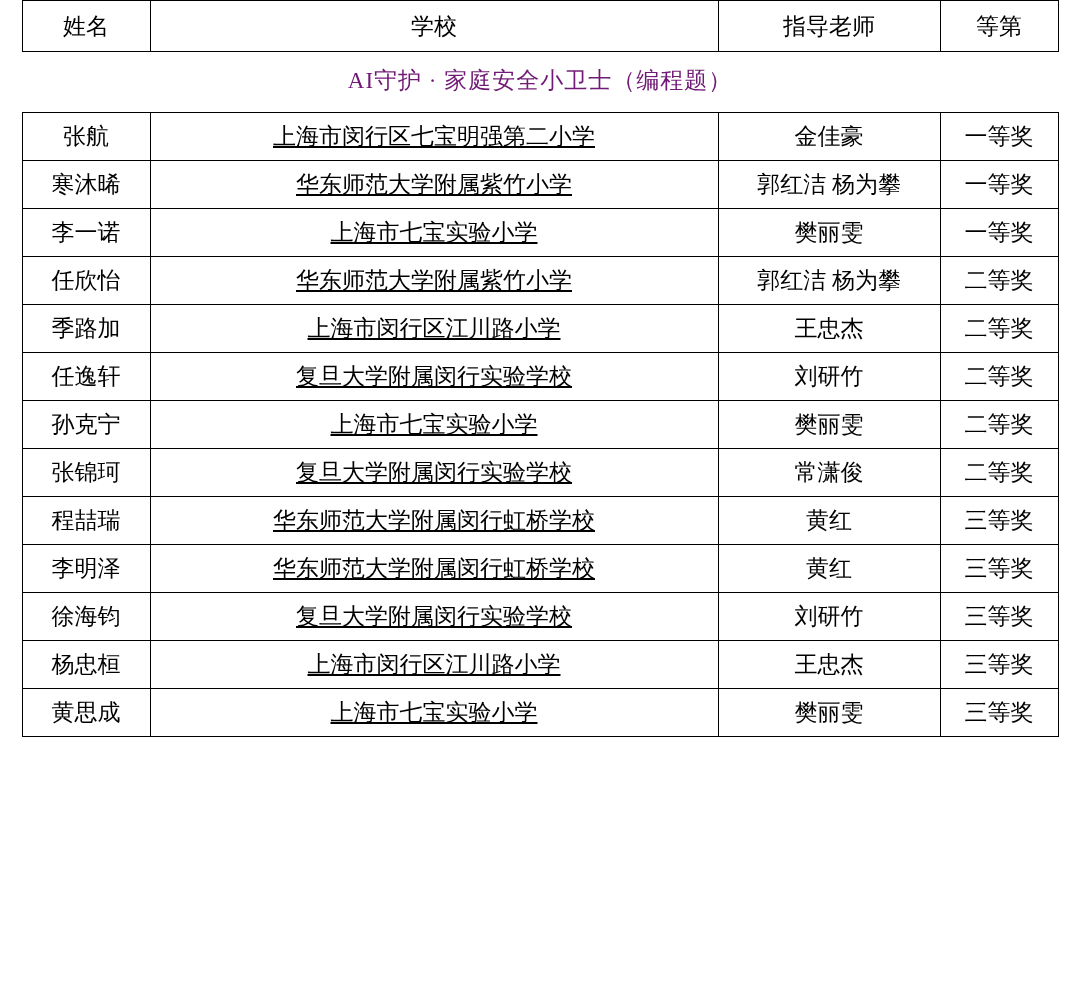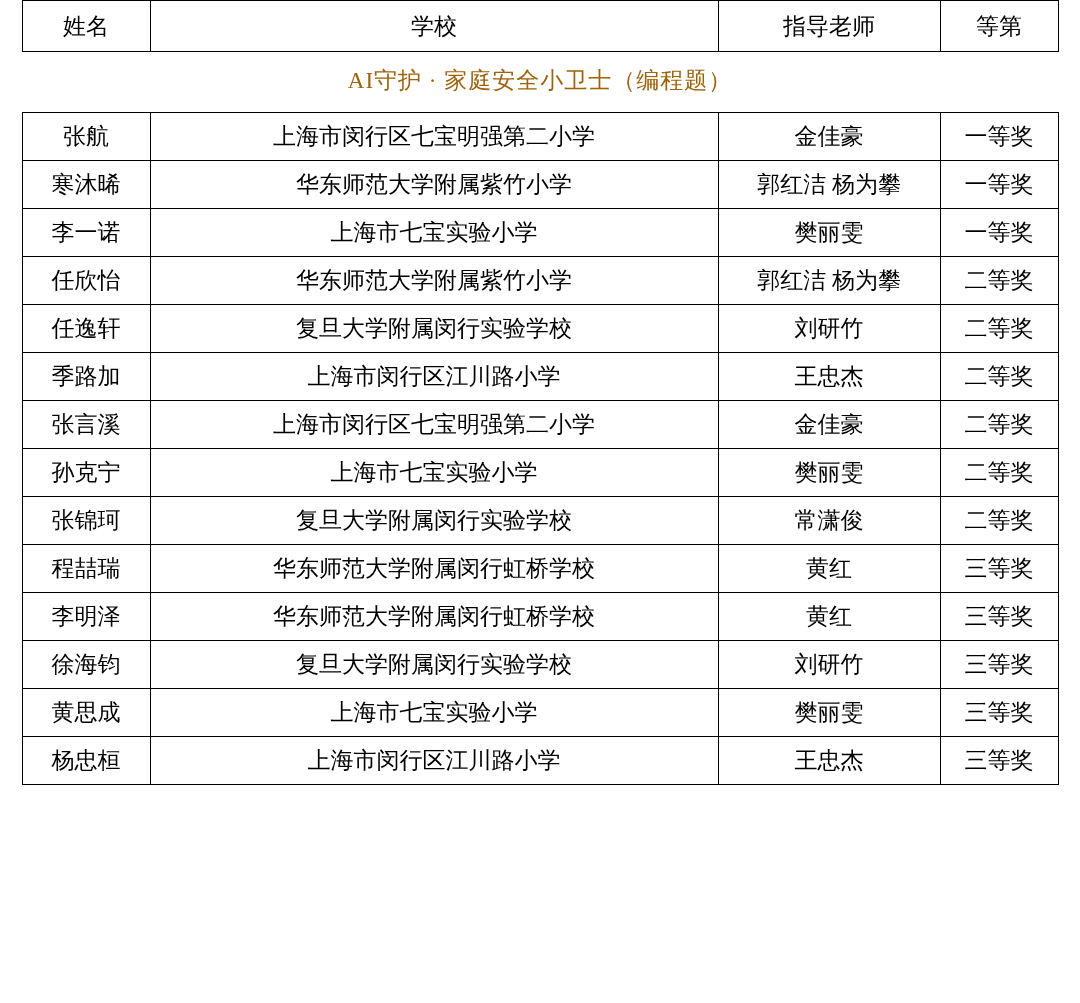--- a/index.html
+++ b/index.html
@@ -35,40 +35,40 @@
     padding: 0;
     height: 47px;
     font-size: 23px;
     font-weight: normal;
     white-space: nowrap;
   }
   
   .title-cell {
     border: none !important;
     height: 56px !important;
-    color: #a16207;
+    color: #701a75;
     font-size: 27px;
     font-weight: bold;
     letter-spacing: 1px;
     padding-bottom: 4px !important;
   }
   
   thead td {
     font-weight: bold;
     font-size: 24px;
     height: 50px !important;
   }
   
   col.c-name   { width: 128px; }
   col.c-school { width: 568px; }
   col.c-teacher{ width: 222px; }
   col.c-award  { width: 118px; }
 
   .cell-name { font-size: 23px; }
-  .cell-school { font-size: 23px; }
+  .cell-school { font-size: 23px; text-decoration: underline; }
   .cell-teacher { font-size: 23px; margin-top: 24px; }
   .cell-award { font-size: 23px; }
 </style>
 </head>
 <body>
 
 <div class="sheet">
   <table class="award-table">
     <colgroup>
       <col class="c-name">
@@ -108,35 +108,29 @@
         <td class="cell-teacher">樊丽雯</td>
         <td class="cell-award">一等奖</td>
       </tr>
       <tr>
         <td class="cell-name">任欣怡</td>
         <td class="cell-school">华东师范大学附属紫竹小学</td>
         <td class="cell-teacher">郭红洁 杨为攀</td>
         <td class="cell-award">二等奖</td>
       </tr>
       <tr>
-        <td class="cell-name">任逸轩</td>
-        <td class="cell-school">复旦大学附属闵行实验学校</td>
-        <td class="cell-teacher">刘研竹</td>
-        <td class="cell-award">二等奖</td>
-      </tr>
-      <tr>
         <td class="cell-name">季路加</td>
         <td class="cell-school">上海市闵行区江川路小学</td>
         <td class="cell-teacher">王忠杰</td>
         <td class="cell-award">二等奖</td>
       </tr>
       <tr>
-        <td class="cell-name">张言溪</td>
-        <td class="cell-school">上海市闵行区七宝明强第二小学</td>
-        <td class="cell-teacher">金佳豪</td>
+        <td class="cell-name">任逸轩</td>
+        <td class="cell-school">复旦大学附属闵行实验学校</td>
+        <td class="cell-teacher">刘研竹</td>
         <td class="cell-award">二等奖</td>
       </tr>
       <tr>
         <td class="cell-name">孙克宁</td>
         <td class="cell-school">上海市七宝实验小学</td>
         <td class="cell-teacher">樊丽雯</td>
         <td class="cell-award">二等奖</td>
       </tr>
       <tr>
         <td class="cell-name">张锦珂</td>
@@ -156,26 +150,26 @@
         <td class="cell-teacher">黄红</td>
         <td class="cell-award">三等奖</td>
       </tr>
       <tr>
         <td class="cell-name">徐海钧</td>
         <td class="cell-school">复旦大学附属闵行实验学校</td>
         <td class="cell-teacher">刘研竹</td>
         <td class="cell-award">三等奖</td>
       </tr>
       <tr>
+        <td class="cell-name">杨忠桓</td>
+        <td class="cell-school">上海市闵行区江川路小学</td>
+        <td class="cell-teacher">王忠杰</td>
+        <td class="cell-award">三等奖</td>
+      </tr>
+      <tr>
         <td class="cell-name">黄思成</td>
         <td class="cell-school">上海市七宝实验小学</td>
         <td class="cell-teacher">樊丽雯</td>
-        <td class="cell-award">三等奖</td>
-      </tr>
-      <tr>
-        <td class="cell-name">杨忠桓</td>
-        <td class="cell-school">上海市闵行区江川路小学</td>
-        <td class="cell-teacher">王忠杰</td>
         <td class="cell-award">三等奖</td>
       </tr>
     </tbody>
   </table>
 </div>
 
 </body></html>

